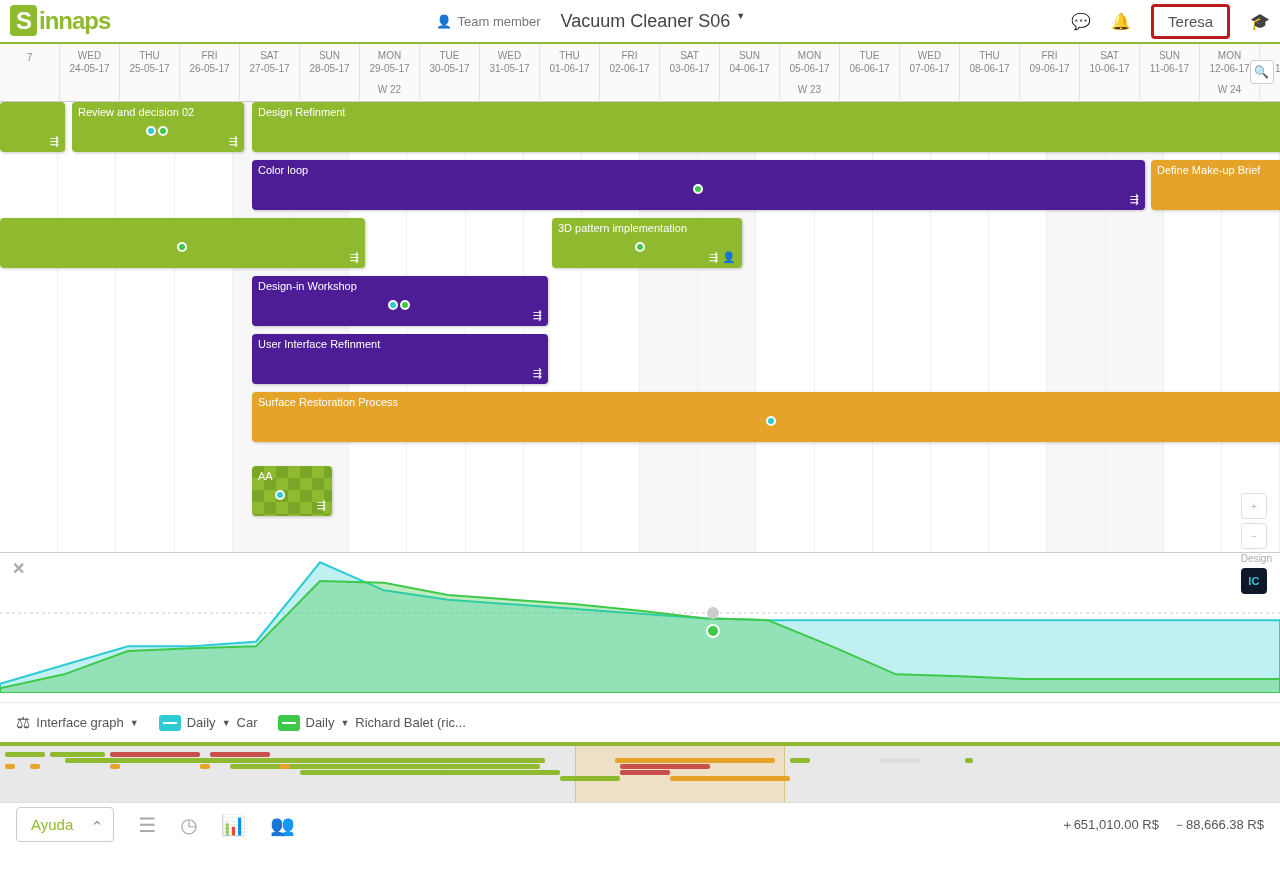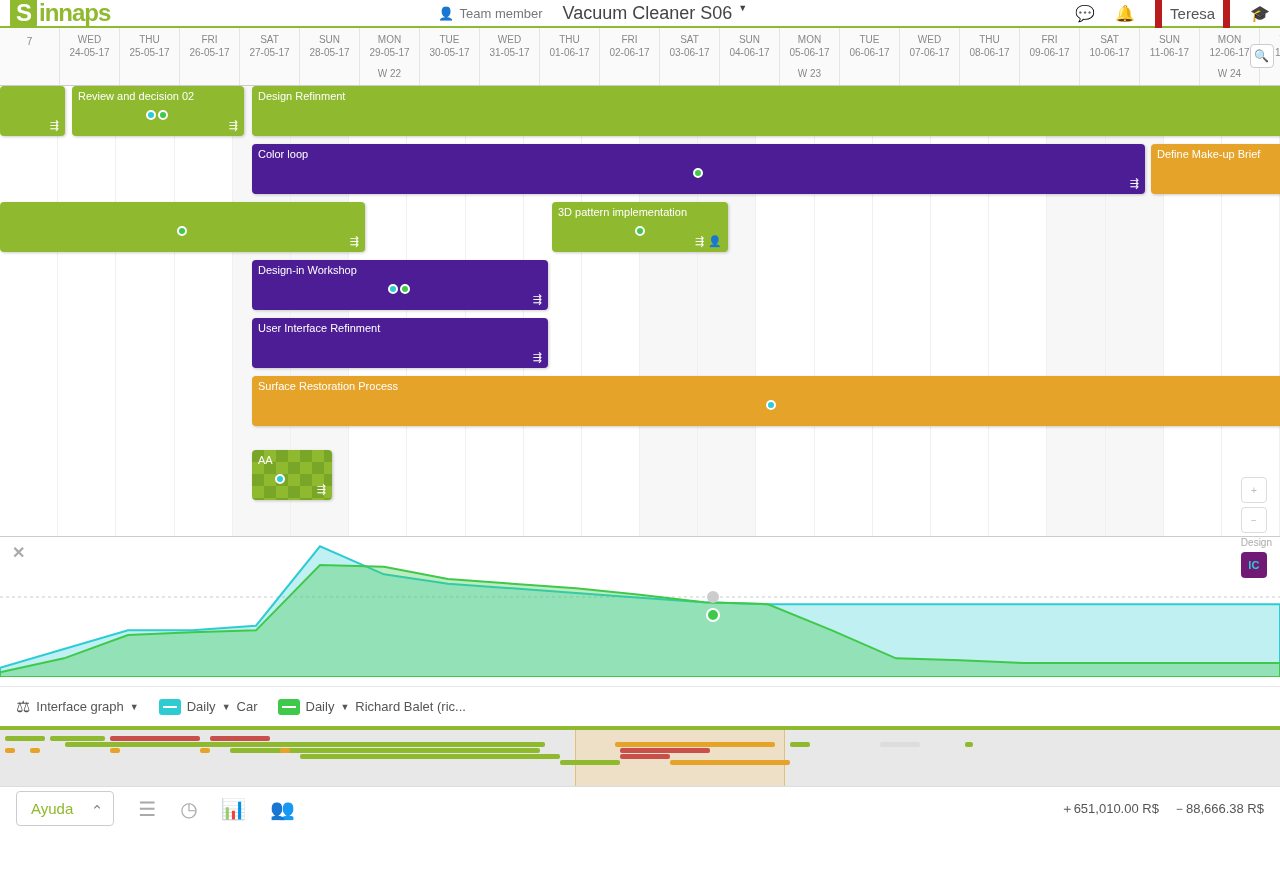--- a/index.html
+++ b/index.html
@@ -1,27 +1,27 @@
 <!DOCTYPE html>
 <html><head>
 <meta charset="utf-8">
 <style>
 * { box-sizing: border-box; margin: 0; padding: 0; }
 body { font-family: Arial, sans-serif; font-size: 12px; color: #555; background: #fff; overflow: hidden; }
 
 
-.header { height: 28px; border-bottom: 2px solid #8fb92e; display: flex; align-items: center; padding: 0 10px; }
+.header { height: 44px; border-bottom: 2px solid #8fb92e; display: flex; align-items: center; padding: 0 10px; }
 .logo { font-size: 24px; font-weight: bold; color: #8fb92e; letter-spacing: -1px; }
 .logo .s-box { background: #8fb92e; color: #fff; padding: 2px 6px; border-radius: 4px; margin-right: 2px; }
 .header-center { flex: 1; display: flex; justify-content: center; align-items: center; gap: 20px; }
 .team-member { color: #777; font-size: 13px; display: flex; align-items: center; gap: 5px; }
 .project-dropdown { font-size: 18px; color: #444; display: flex; align-items: flex-start; gap: 6px; }
 .header-right { display: flex; align-items: center; gap: 20px; }
 .icon-btn { color: #555; font-size: 16px; cursor: pointer; }
-.user-btn { border: 7px solid #b91c1c; border-radius: 4px; padding: 6px 8px; font-size: 15px; color: #555; }
+.user-btn { border: 3px solid #b91c1c; border-radius: 4px; padding: 6px 14px; font-size: 15px; color: #555; }
 
 
 .timeline-header { height: 58px; display: flex; border-bottom: 1px solid #ccc; background: #fafafa; position: relative; }
 .day-col { width: 60px; flex-shrink: 0; text-align: center; padding-top: 6px; font-size: 10px; color: #888; border-right: 1px solid #e5e5e5; }
 .day-col .dow { font-size: 10px; }
 .day-col .date { font-size: 10px; margin-top: 2px; }
 .day-col .week { font-size: 10px; margin-top: 10px; }
 .search-icon-box { position: absolute; right: 6px; top: 16px; width: 24px; height: 24px; border: 1px solid #ccc; border-radius: 4px; display: flex; align-items: center; justify-content: center; background: #fff; }
 
 
@@ -47,21 +47,21 @@
 .res-close { position: absolute; top: 6px; left: 12px; color: #aaa; font-size: 16px; font-weight: bold; cursor: pointer; }
 .res-svg { width: 100%; height: 140px; }
 .res-legend { height: 40px; display: flex; align-items: center; gap: 20px; padding: 0 16px; border-top: 1px solid #e8e8e8; }
 .legend-item { display: flex; align-items: center; gap: 6px; font-size: 13px; color: #555; }
 .legend-swatch { width: 22px; height: 16px; border-radius: 3px; position: relative; }
 .legend-swatch::after { content: ''; position: absolute; left: 4px; right: 4px; top: 7px; height: 2px; background: #fff; }
 .scale-icon { font-size: 16px; }
 .caret-down { font-size: 9px; }
 .online-box { position: absolute; right: 8px; top: -60px; text-align: center; color: #aaa; font-size: 10px; }
 .zoom-btn { width: 26px; height: 26px; border: 1px solid #ddd; border-radius: 4px; margin-bottom: 4px; display: flex; align-items: center; justify-content: center; color: #bbb; background: #fff; }
-.ic-btn { width: 26px; height: 26px; border-radius: 4px; background: #701a75; color: #2dccd3; display: flex; align-items: center; justify-content: center; font-size: 11px; font-weight: bold; margin-top: 4px; }
+.ic-btn { width: 26px; height: 26px; border-radius: 4px; background: #0f172a; color: #2dccd3; display: flex; align-items: center; justify-content: center; font-size: 11px; font-weight: bold; margin-top: 4px; }
 
 
 .overview { height: 60px; background: #e8e8e8; border-top: 4px solid #8fb92e; position: relative; padding-top: 4px; }
 .ov-bar { position: absolute; height: 5px; border-radius: 2px; }
 .ov-window { position: absolute; top: 0; bottom: 0; background: rgba(255,200,100,0.25); border-left: 1px solid rgba(200,150,0,0.4); border-right: 1px solid rgba(200,150,0,0.4); }
 
 
 .footer { height: 44px; border-top: 1px solid #ddd; display: flex; align-items: center; padding: 0 16px; gap: 24px; }
 .help-btn { border: 1px solid #ccc; border-radius: 4px; padding: 8px 40px 8px 14px; color: #8fb92e; font-size: 15px; position: relative; }
 .help-btn .chev { position: absolute; right: 10px; top: 10px; color: #888; }
@@ -243,21 +243,21 @@
       <div class="task orange" style="left: 1151px; width: 140px; top: 58px;">
         <div class="task-label">Define Make-up Brief</div>
       </div>
       <div class="task green" style="left: 0px; width: 365px; top: 116px;">
         <div class="task-label"></div>
         <span class="task-dot dot-green" style="left:176.5px"></span>
         <div class="task-icons">
           <span>⇶</span>
         </div>
       </div>
-      <div class="task green" style="left: 552px; width: 176px; top: 116px;">
+      <div class="task green" style="left: 552px; width: 190px; top: 116px;">
         <div class="task-label">3D pattern implementation</div>
         <span class="task-dot dot-green" style="left:83px"></span>
         <div class="task-icons">
           <span>⇶</span>
           <span>👤</span>
         </div>
       </div>
       <div class="task red" style="left: 252px; width: 296px; top: 174px;">
         <div class="task-label">Design-in Workshop</div>
         <div class="dot-pair" style="left:136px">

